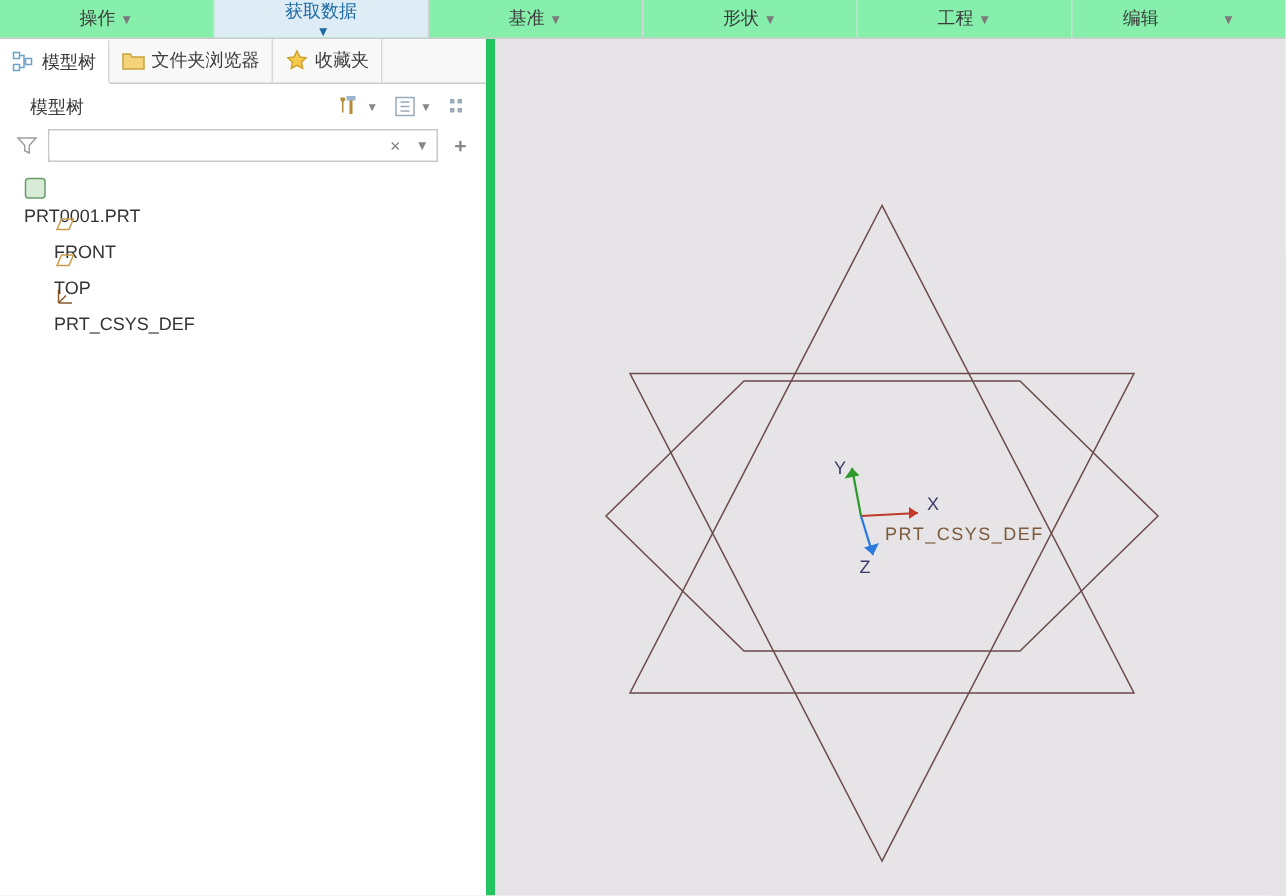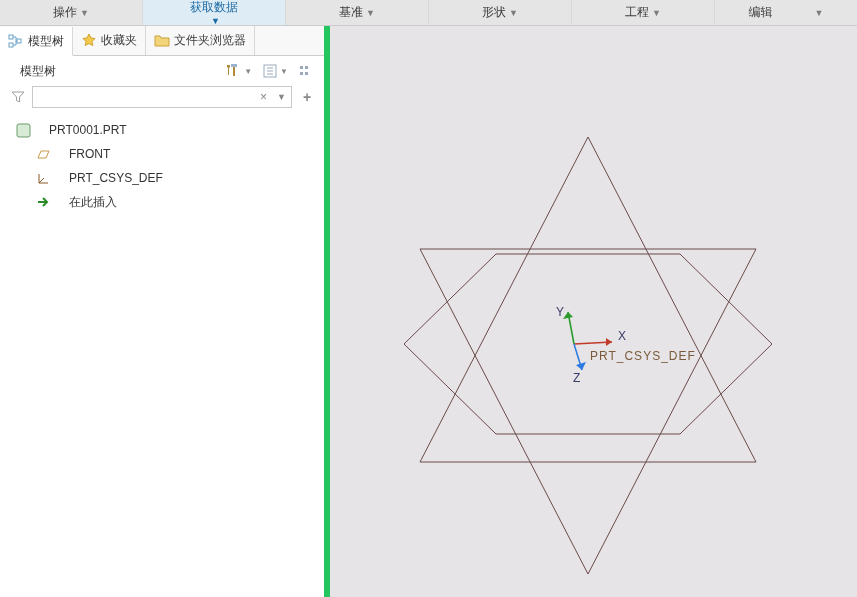--- a/index.html
+++ b/index.html
@@ -1,17 +1,17 @@
 <!DOCTYPE html>
 <html><head>
 <meta charset="utf-8">
 <style>
   * { box-sizing: border-box; margin: 0; padding: 0; font-family: "Microsoft YaHei", Arial, sans-serif; font-size: 12px; }
   body { width: 857px; height: 597px; background: #fff; overflow: hidden; }
-  .ribbon { display: flex; width: 100%; height: 26px; border-bottom: 1px solid #ccc; background: #e5e5e5; }
+  .ribbon { display: flex; width: 100%; height: 26px; border-bottom: 1px solid #ccc; background: #86efac; }
   .ribbon-tab { flex: 1; display: flex; align-items: center; justify-content: center; border-right: 1px solid #d8d8d8; color: #3b3b3b; cursor: pointer; }
   .ribbon-tab:last-child { border-right: none; gap: 39px; }
   .ribbon-tab.active { background: #deecf6; color: #1d6aa3; flex-direction: column; }
   .ribbon-tab .caret { margin-left: 3px; font-size: 9px; color: #7b7b7b; }
   .ribbon-tab.active .caret { color: #1d6aa3; }
   .main { display: flex; height: calc(100% - 26px); }
   .sidebar { width: 330px; height: 100%; border-right: 6px solid #22c55e; display: flex; flex-direction: column; background: #fff; }
   .side-tabs { display: flex; height: 30px; border-bottom: 1px solid #ccc; background: #f8f8f8; }
   .side-tab { display: flex; align-items: center; padding: 0 8px; border-right: 1px solid #d8d8d8; color: #3b3b3b; cursor: pointer; gap: 4px; }
   .side-tab.active { background: #fff; border-bottom: 1px solid #fff; position: relative; top: 1px; }
@@ -21,21 +21,21 @@
   .panel-header .tools { display: flex; gap: 10px; align-items: center; }
   .tool-btn { display: flex; align-items: center; color: #7b7b7b; cursor: pointer; gap: 2px; }
   .filter-row { display: flex; align-items: center; padding: 2px 8px 6px 10px; gap: 6px; }
   .filter-row .funnel { width: 16px; height: 16px; }
   .search-box { flex: 1; position: relative; display: flex; align-items: center; border: 1px solid #c8c8c8; height: 22px; background: #fff; }
   .search-box input { border: none; outline: none; flex: 1; padding: 0 4px; font-size: 12px; }
   .search-box .clear { padding: 0 5px; color: #888; cursor: pointer; }
   .search-box .caret { padding: 0 5px; color: #888; cursor: pointer; font-size: 9px; }
   .plus-btn { width: 18px; height: 18px; color: #888; display: flex; align-items: center; justify-content: center; cursor: pointer; font-size: 14px; font-weight: bold; }
   .tree { padding: 4px 0 0 8px; }
-  .tree-item { display: flex; align-items: center; height: 24px; padding-left: 8px; color: #333; cursor: pointer; gap: 18px; }
+  .tree-item { display: flex; height: 24px; padding-left: 8px; color: #333; cursor: pointer; gap: 4px; flex-direction: column; }
   .tree-item.child { padding-left: 28px; }
   .tree-item .ico { width: 15px; height: 15px; display: inline-block; }
   .canvas { flex: 1; background: #e6e4e6; position: relative; }
   .canvas svg { position: absolute; top: 0; left: 0; }
 </style>
 </head>
 <body>
 
 <div class="ribbon">
   <div class="ribbon-tab">
@@ -76,32 +76,32 @@
               <rect x="1" y="10" width="4" height="4" fill="none" stroke="#6aa3c7"></rect>
               <rect x="9" y="6" width="4" height="4" fill="none" stroke="#6aa3c7"></rect>
               <path d="M5 4h3v4M5 12h3V8h1" fill="none" stroke="#6aa3c7"></path>
             </svg>
         </span>
         <span>模型树</span>
       </div>
       <div class="side-tab">
         <span class="ico">
           <svg viewBox="0 0 16 16">
+              <path d="M1 3h5l1 2h8v8H1z" fill="#f3d47a" stroke="#caa33b"></path>
+            </svg>
+        </span>
+        <span>文件夹浏览器</span>
+      </div>
+      <div class="side-tab">
+        <span class="ico">
+          <svg viewBox="0 0 16 16">
               <path d="M8 1l2 4 4 .5-3 3 .8 4L8 10.5 4.2 12.5 5 8.5 2 5.5 6 5z" fill="#f5c94b" stroke="#cfa22a"></path>
             </svg>
         </span>
         <span>收藏夹</span>
-      </div>
-      <div class="side-tab">
-        <span class="ico">
-          <svg viewBox="0 0 16 16">
-              <path d="M1 3h5l1 2h8v8H1z" fill="#f3d47a" stroke="#caa33b"></path>
-            </svg>
-        </span>
-        <span>文件夹浏览器</span>
       </div>
     </div>
 
     <div class="panel-header">
       <span class="title">模型树</span>
       <div class="tools">
         <span class="tool-btn">
           <svg width="18" height="18" viewBox="0 0 18 18">
               <path d="M3 3h3v2l-1 1v7H4V6L3 5z" fill="#b38a3a"></path>
               <rect x="9" y="2" width="2" height="12" fill="#b38a3a"></rect>
@@ -151,30 +151,30 @@
         <span>PRT0001.PRT</span>
       </div>
       <div class="tree-item child">
         <span class="ico"><svg viewBox="0 0 15 15">
               <path d="M2 11 L5 4 L13 4 L10 11 Z" fill="none" stroke="#c99a4a"></path>
             </svg></span>
         <span>FRONT</span>
       </div>
       <div class="tree-item child">
         <span class="ico"><svg viewBox="0 0 15 15">
+              <path d="M2 11 L5 4 L13 4 L10 11 Z" fill="none" stroke="#c99a4a"></path>
+            </svg></span>
+        <span>TOP</span>
+      </div>
+      <div class="tree-item child">
+        <span class="ico"><svg viewBox="0 0 15 15">
               <path d="M3 12h9M3 12V3M3 12l5-5" fill="none" stroke="#8a5a2a"></path>
             </svg></span>
         <span>PRT_CSYS_DEF</span>
       </div>
-      <div class="tree-item child">
-        <span class="ico"><svg viewBox="0 0 15 15">
-              <path d="M2 7h8M7 3l4 4-4 4" fill="none" stroke="#2a8a2a" stroke-width="2"></path>
-            </svg></span>
-        <span>在此插入</span>
-      </div>
     </div>
 
   </div>
 
   <div class="canvas">
     <svg width="499" height="571" viewBox="0 0 499 571">
 
       <polygon points="258,111 90,436 426,436" fill="none" stroke="#6b4a4a" stroke-width="1"></polygon>
 
       <polygon points="258,548 90,223 426,223" fill="none" stroke="#6b4a4a" stroke-width="1"></polygon>

